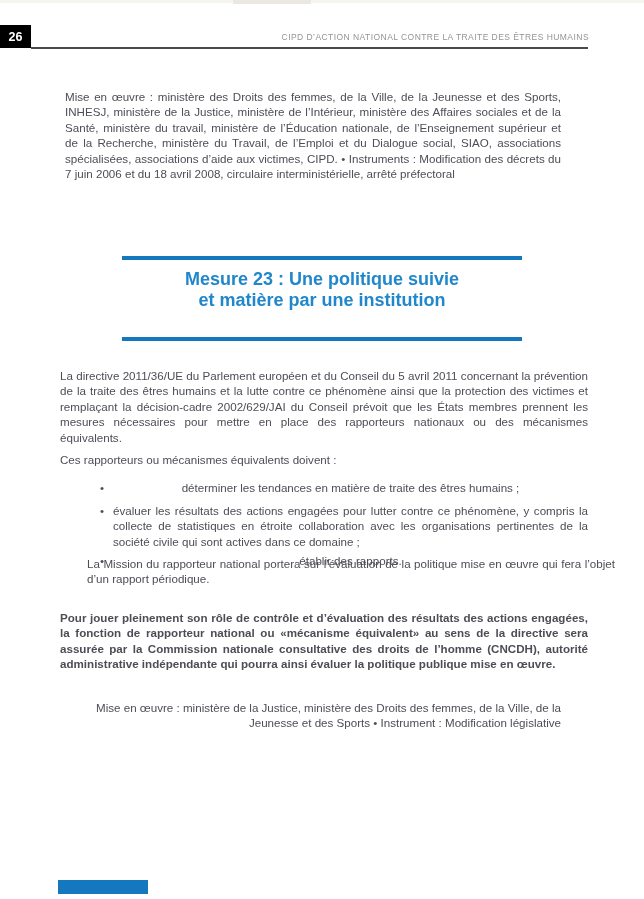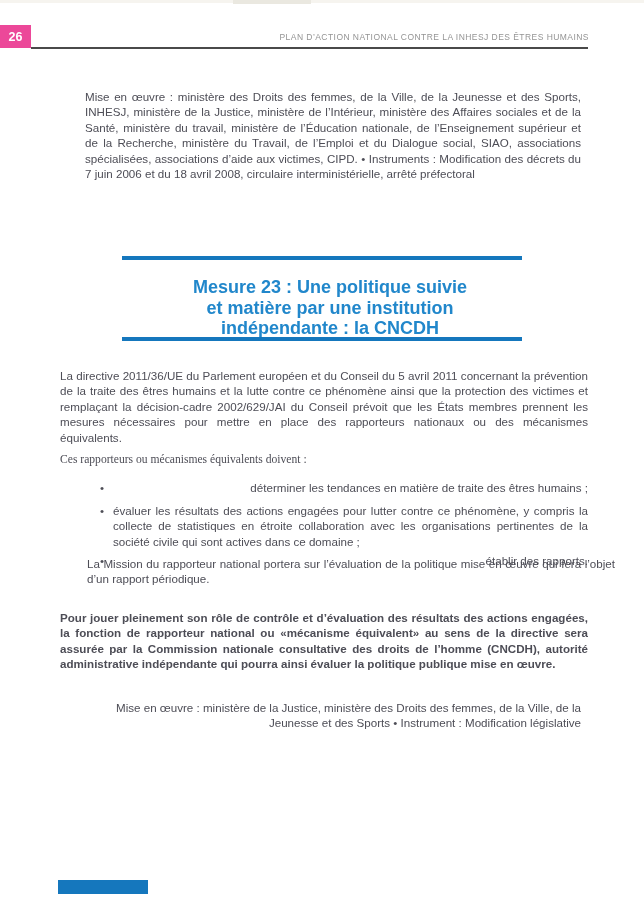--- a/index.html
+++ b/index.html
@@ -12,98 +12,98 @@
     overflow: hidden;
   }
 
   
   .top-edge { position: absolute; top: 0; left: 0; width: 644px; height: 3px; background: #f6f4ef; }
   .top-edge-seg { position: absolute; top: 0; left: 233px; width: 78px; height: 4px; background: #eae8e0; }
 
   
   .pagenum-badge {
     position: absolute; left: 0; top: 25px; width: 31px; height: 23px;
-    background: #ec4899; color: #ffffff;
+    background: #000000; color: #ffffff;
     font-size: 12.5px; font-weight: bold;
     display: flex; align-items: center; justify-content: center;
   }
   .header-title {
     position: absolute; top: 32px; right: 55px;
     font-size: 8.5px; letter-spacing: 0.45px;
     color: #949494; white-space: nowrap;
   }
   .header-rule {
     position: absolute; left: 31px; top: 47px; width: 557px; height: 2px;
     background: #4a4a4a;
   }
 
   
   .body-par {
     position: absolute; left: 60px; width: 528px;
     font-size: 11.6px; line-height: 15.4px;
     text-align: justify; margin: 0;
   }
   .mise-note {
-    position: absolute; left: 85px; width: 496px;
+    position: absolute; left: 65px; width: 496px;
     font-size: 11.6px; line-height: 15.4px;
     text-align: justify; margin: 0;
   }
   .mise-top { top: 89px; }
   .mise-bottom { top: 700px; text-align: right; }
 
   
   .measure-bar {
     position: absolute; left: 122px; width: 400px; height: 4px;
     background: #1577bd;
   }
   .bar-top { top: 256px; }
   .bar-bottom { top: 337px; }
   .measure-heading {
     position: absolute; left: 62px; top: 269px; width: 520px;
-    margin: 8px; text-align: center;
+    margin: 0; text-align: center;
     color: #2187cb; font-size: 18px; font-weight: bold; line-height: 20.5px;
   }
 
   .p-directive { top: 368px; }
-  .p-rapporteurs { top: 452px; text-align: left; font-family: Liberation Serif, serif; }
+  .p-rapporteurs { top: 452px; text-align: left; }
   .p-mission { top: 556px; margin-left: 27px; }
   .p-role { top: 610px; font-weight: bold; }
 
   
   .bullet-item {
     position: absolute; left: 100px; width: 488px;
     display: flex; font-size: 11.6px; line-height: 15.4px;
   }
   .bullet-1 { top: 480px; }
   .bullet-2 { top: 503px; }
   .bullet-3 { top: 553px; }
   .bullet-dot { width: 13px; flex: 0 0 13px; }
   .bullet-text { flex: 1; text-align: justify; }
-  .bullet-1 .bullet-text, .bullet-3 .bullet-text { text-align: right; }
+  .bullet-1 .bullet-text, .bullet-3 .bullet-text { text-align: center; }
 
   
   .footer-bar {
     position: absolute; left: 58px; top: 880px; width: 90px; height: 14px;
     background: #1577bd;
   }
 </style>
 </head>
 <body>
 
 <div class="top-edge"></div>
 <div class="top-edge-seg"></div>
 
 <div class="pagenum-badge">26</div>
-<div class="header-title">PLAN D’ACTION NATIONAL CONTRE LA INHESJ DES ÊTRES HUMAINS</div>
+<div class="header-title">CIPD D’ACTION NATIONAL CONTRE LA TRAITE DES ÊTRES HUMAINS</div>
 <div class="header-rule"></div>
 
 <p class="mise-note mise-top">Mise en œuvre : ministère des Droits des femmes, de la Ville, de la Jeunesse et des Sports, INHESJ, ministère de la Justice, ministère de l’Intérieur, ministère des Affaires sociales et de la Santé, ministère du travail, ministère de l’Éducation nationale, de l’Enseignement supérieur et de la Recherche, ministère du Travail, de l’Emploi et du Dialogue social, SIAO, associations spécialisées, associations d’aide aux victimes, CIPD. • Instruments : Modification des décrets du 7 juin 2006 et du 18 avril 2008, circulaire interministérielle, arrêté préfectoral</p>
 
 <div class="measure-bar bar-top"></div>
-<h1 class="measure-heading"><span>Mesure 23 : Une politique suivie</span><br><span>et matière par une institution</span><br><span>indépendante : la CNCDH</span></h1>
+<h1 class="measure-heading"><span>Mesure 23 : Une politique suivie</span><br><span>et matière par une institution</span><br></h1>
 <div class="measure-bar bar-bottom"></div>
 
 <p class="body-par p-directive">La directive 2011/36/UE du Parlement européen et du Conseil du 5 avril 2011 concernant la prévention de la traite des êtres humains et la lutte contre ce phénomène ainsi que la protection des victimes et remplaçant la décision-cadre 2002/629/JAI du Conseil prévoit que les États membres prennent les mesures nécessaires pour mettre en place des rapporteurs nationaux ou des mécanismes équivalents.</p>
 
 <p class="body-par p-rapporteurs">Ces rapporteurs ou mécanismes équivalents doivent :</p>
 
 <div class="bullet-item bullet-1">
   <span class="bullet-dot">•</span>
   <span class="bullet-text">déterminer les tendances en matière de traite des êtres humains ;</span>
 </div>

